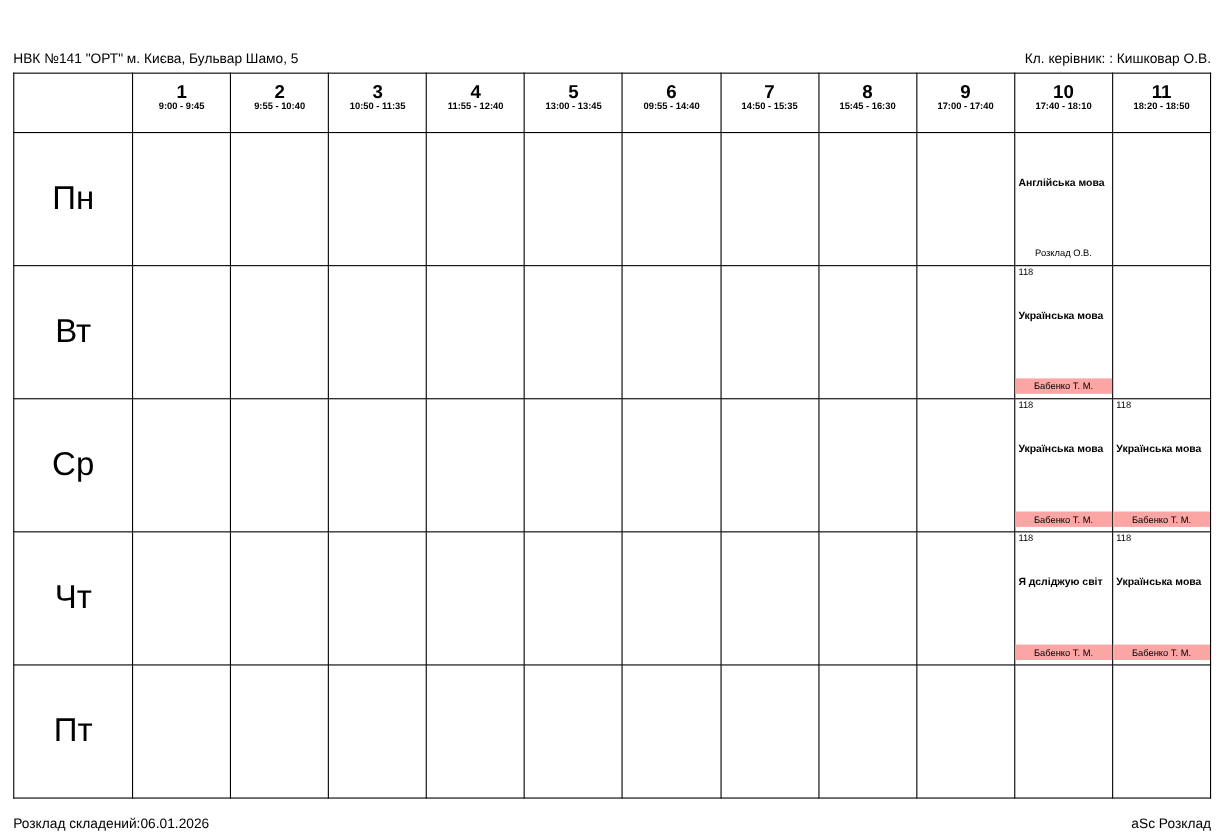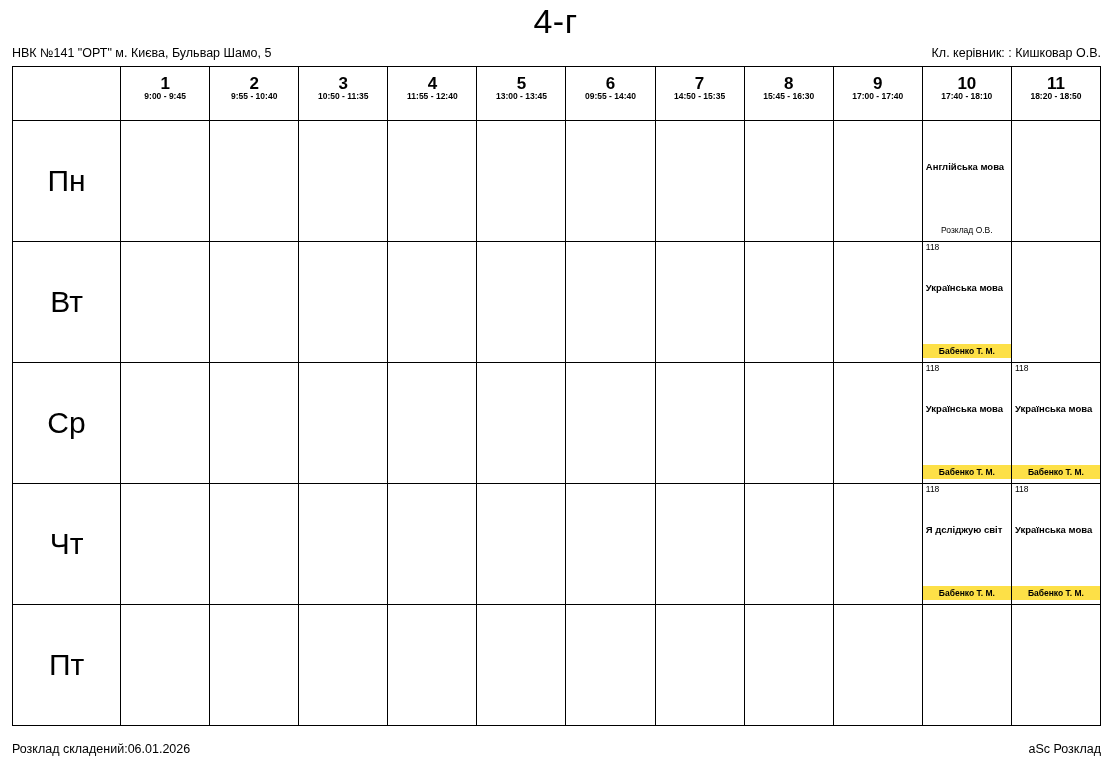--- a/index.html
+++ b/index.html
@@ -115,30 +115,28 @@
     position: absolute;
     bottom: 4px;
     left: 0;
     width: 100%;
     text-align: center;
     font-size: 8.5px;
     line-height: 1.2;
     padding: 2px 3px;
   }
   .teacher.highlight {
-    background: #fde047;
-    font-weight: bold;
+    background: #fca5a5;
   }
 </style>
 </head>
 <body>
 
 <div class="page">
 
-  <div class="title">4-г</div>
   <div class="header-left">НВК №141 "ОРТ" м. Києва, Бульвар Шамо, 5</div>
   <div class="header-right">Кл. керівник: : Кишковар О.В.</div>
 
   <table class="timetable">
     <colgroup>
       <col class="col-day">
       <col class="col-period">
         <col class="col-period">
         <col class="col-period">
         <col class="col-period">

